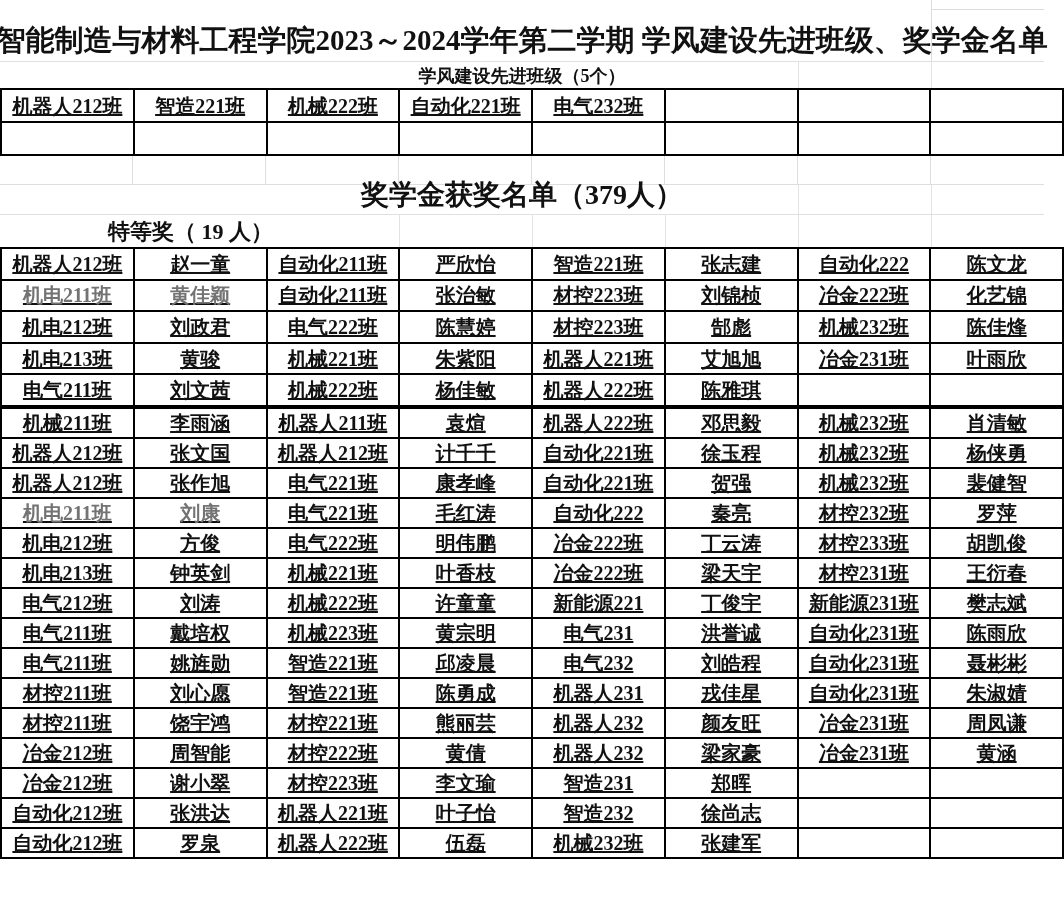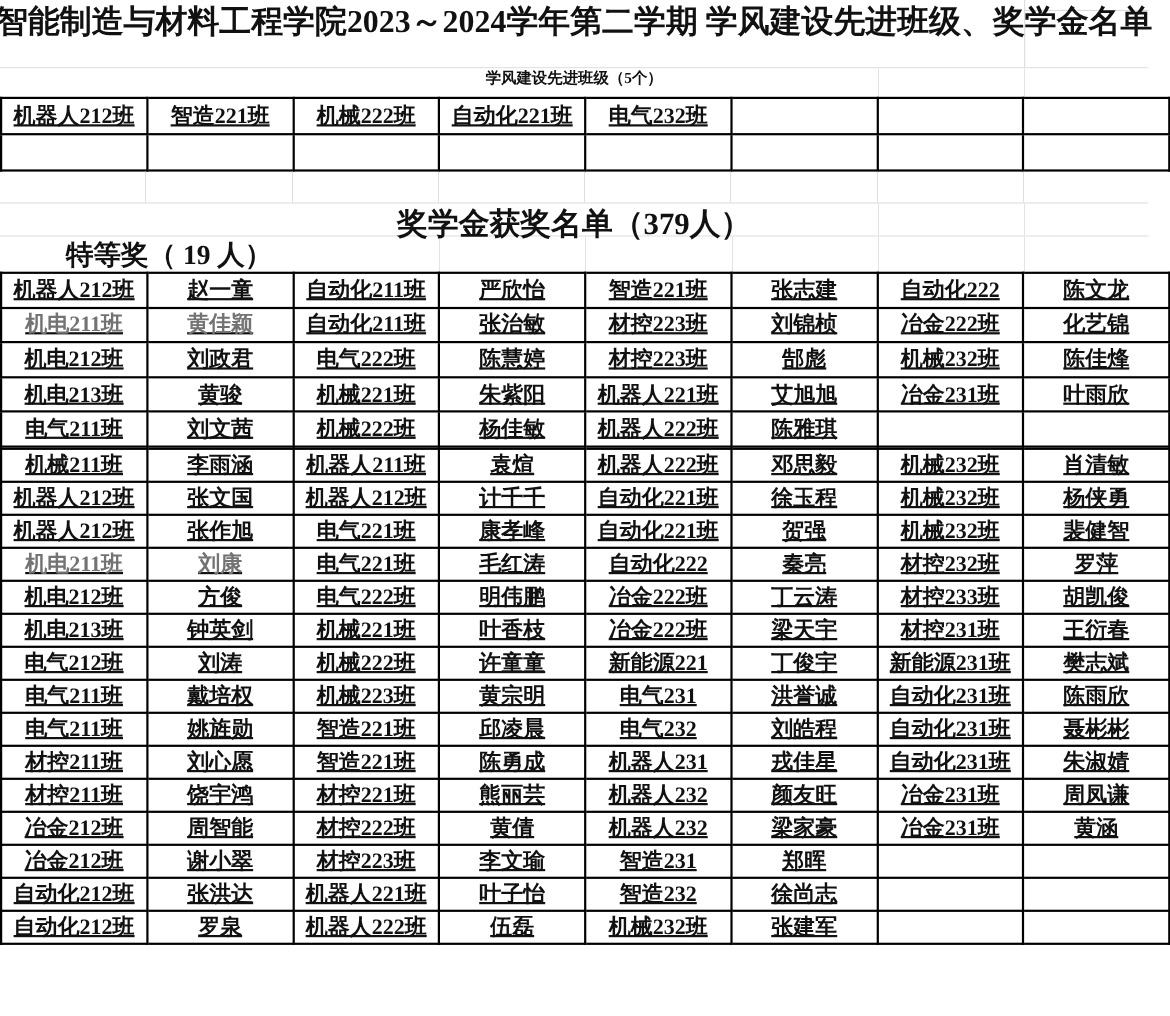--- a/index.html
+++ b/index.html
@@ -5,36 +5,36 @@
   html,body{margin:0;padding:0;background:#ffffff;}
   .page{
     position:relative;
     width:1064px;height:924px;
     background:#ffffff;
     color:#111;
     font-family:"Liberation Serif","DejaVu Serif",serif;
     font-weight:bold;
     overflow:hidden;
   }
-  .band{box-sizing:border-box;width:1044px;display:flex;align-items:flex-start;}
+  .band{box-sizing:border-box;width:1044px;display:flex;align-items:flex-end;}
   
   .title-band{
     height:62px;justify-content:center;
     border-bottom:1px solid #e0e0e0;
     background:
       linear-gradient(#dcdcdc,#dcdcdc) no-repeat 931px 9px / 133px 1px,
       linear-gradient(#dcdcdc,#dcdcdc) no-repeat 931px 0 / 1px 100%;
   }
   .title-band h1{margin:0;font-size:29px;letter-spacing:0;white-space:nowrap;}
   
-  .sec-band{height:26px;justify-content:center;font-size:14px;
+  .sec-band{height:26px;justify-content:center;font-size:18px;
     background:repeating-linear-gradient(to right,#e3e3e3 0 1px,transparent 1px 133px) no-repeat 798px 0 / 267px 100%;}
   .sec-band2{height:30px;justify-content:center;font-size:28px;border-bottom:1px solid #e0e0e0;
     background:repeating-linear-gradient(to right,#e3e3e3 0 1px,transparent 1px 133px) no-repeat 798px 0 / 267px 100%;}
-  .group-band{height:32px;justify-content:flex-start;padding-left:60px;font-size:25px;
+  .group-band{height:32px;justify-content:flex-start;padding-left:108px;font-size:22px;
     background:repeating-linear-gradient(to right,#e3e3e3 0 1px,transparent 1px 133px) no-repeat 399px 0 / 666px 100%;}
   
   .faint-row{height:29px;border-bottom:1px solid #dedede;
     background:repeating-linear-gradient(to right,transparent 0 132px,#dedede 132px 133px);}
   
   table.grid{
     width:1064px;border-collapse:collapse;table-layout:fixed;
     font-weight:bold;
     text-decoration:underline;
   }

